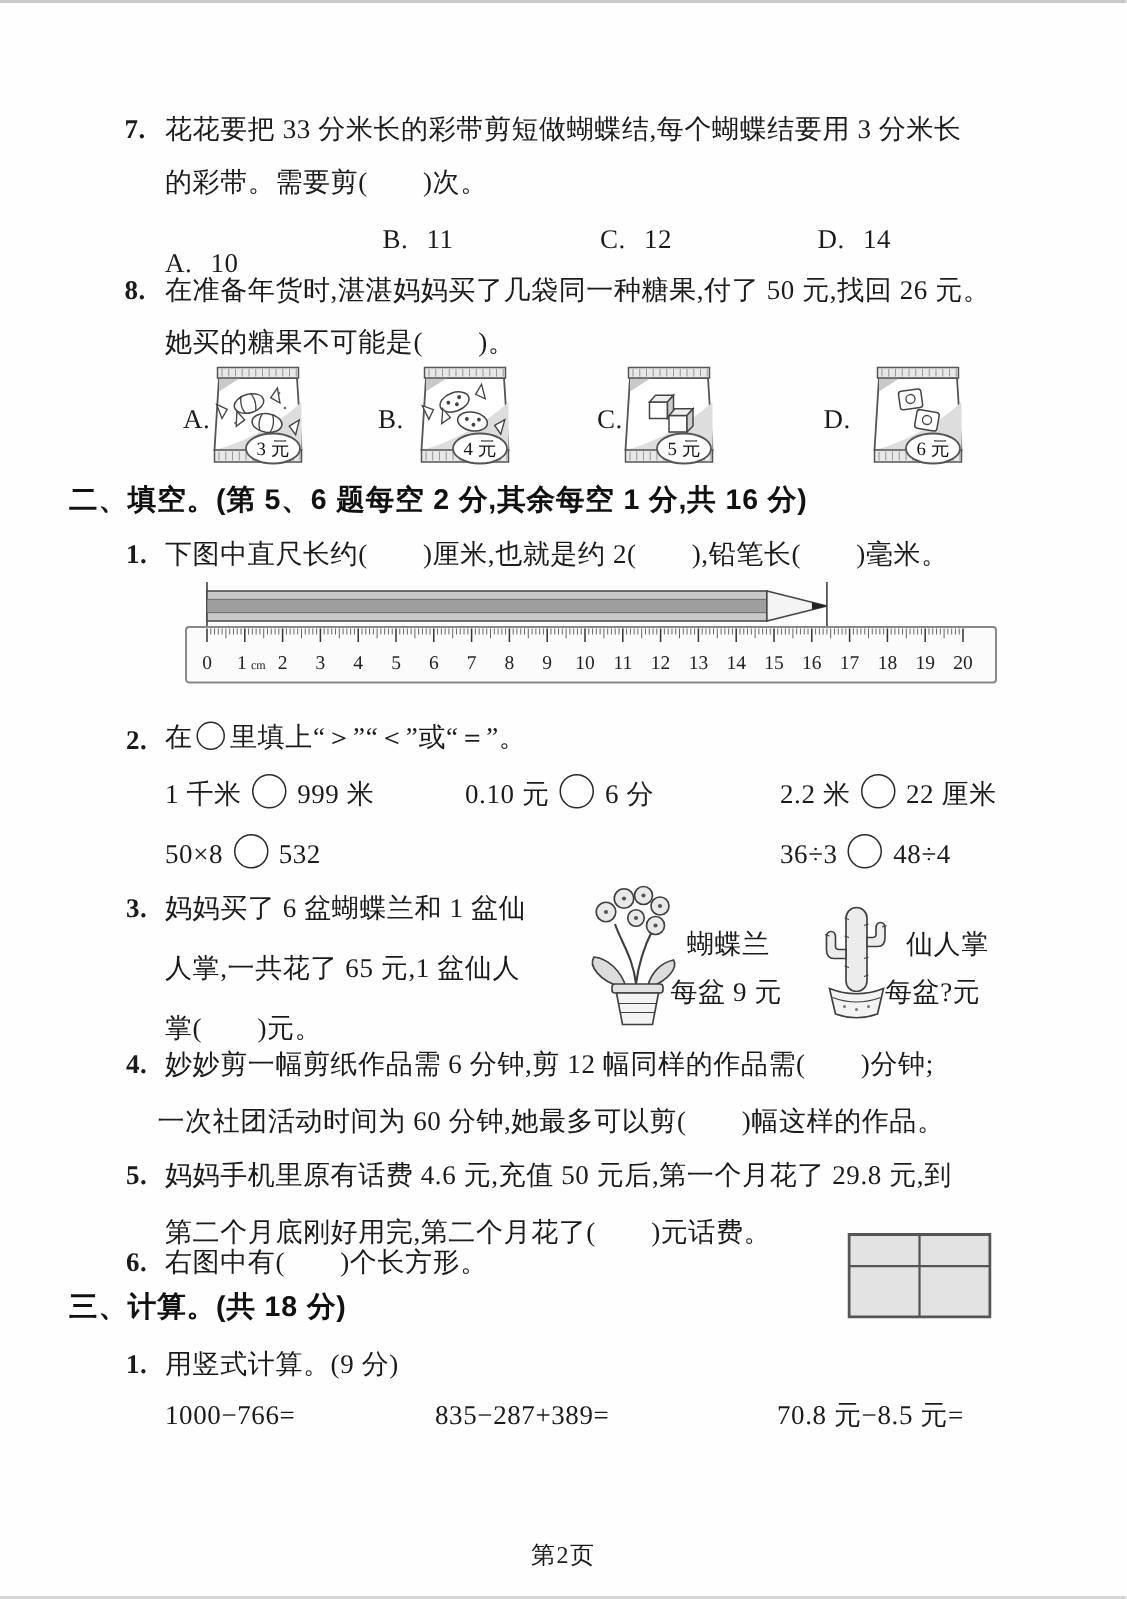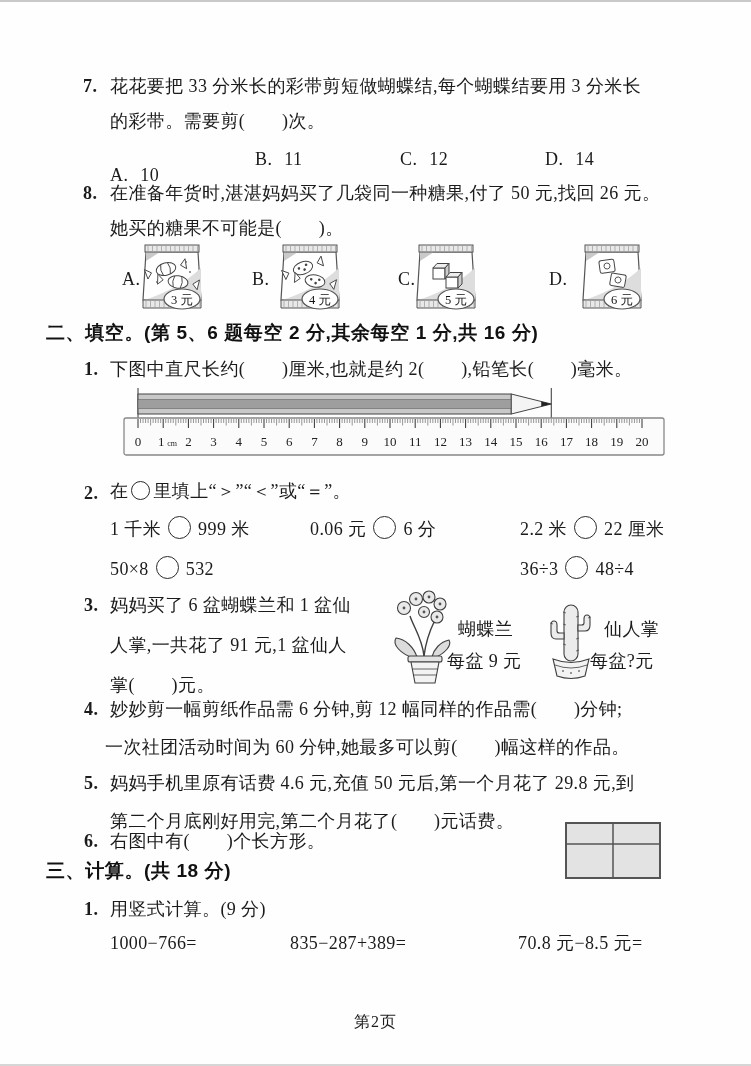--- a/index.html
+++ b/index.html
@@ -9,21 +9,21 @@
     border-top:2px solid #c9c9c9;border-bottom:2px solid #d6d6d6;
     box-sizing:border-box;overflow:hidden;
   }
   .abs{position:absolute;white-space:nowrap;}
   .t{font-size:18px;line-height:1.25;letter-spacing:0.4px;}
   .qnum{font-weight:700;}
   .sect{font-family:"Liberation Sans","DejaVu Sans",sans-serif;font-weight:700;font-size:19px;letter-spacing:0.6px;color:#111;}
   .optl{margin-right:12px;}
   .cmp{display:inline-block;width:21px;height:21px;border:1.5px solid #2a2a2a;border-radius:50%;margin:0 7px;vertical-align:-4px;background:#fff;}
   .cmp.small{width:17px;height:17px;vertical-align:-3px;margin:0 3px;}
-  .footer{font-size:16px;letter-spacing:1px;}
+  .footer{font-size:16px;letter-spacing:1px;margin-top:16px;}
   svg text{font-family:"Liberation Serif","DejaVu Serif",serif;}
 </style>
 </head>
 <body>
 
 <div id="page">
 
   <span class="abs t qnum" style="left:83px;top:73px">7.</span>
   <span class="abs t" style="left:110px;top:73px">花花要把 33 分米长的彩带剪短做蝴蝶结,每个蝴蝶结要用 3 分米长</span>
   <span class="abs t" style="left:110px;top:108px">的彩带。需要剪(　　)次。</span>
@@ -461,28 +461,28 @@
         <text x="444.4" y="58" font-size="13" text-anchor="middle" fill="#222">17</text>
         <text x="469.59999999999997" y="58" font-size="13" text-anchor="middle" fill="#222">18</text>
         <text x="494.8" y="58" font-size="13" text-anchor="middle" fill="#222">19</text>
         <text x="520" y="58" font-size="13" text-anchor="middle" fill="#222">20</text>
       </svg></div>
 
   <span class="abs t qnum" style="left:84px;top:480px">2.</span>
   <div class="abs t" style="left:110px;top:478px"><span>在</span><span class="cmp small"></span><span>里填上“＞”“＜”或“＝”。</span></div>
 
   <div class="abs t" style="left:110px;top:514px"><span>1 千米</span><span class="cmp"></span><span>999 米</span></div>
-  <div class="abs t" style="left:310px;top:514px"><span>0.06 元</span><span class="cmp"></span><span>6 分</span></div>
+  <div class="abs t" style="left:310px;top:514px"><span>0.10 元</span><span class="cmp"></span><span>6 分</span></div>
   <div class="abs t" style="left:520px;top:514px"><span>2.2 米</span><span class="cmp"></span><span>22 厘米</span></div>
   <div class="abs t" style="left:110px;top:554px"><span>50×8</span><span class="cmp"></span><span>532</span></div>
   <div class="abs t" style="left:520px;top:554px"><span>36÷3</span><span class="cmp"></span><span>48÷4</span></div>
 
   <span class="abs t qnum" style="left:84px;top:592px">3.</span>
   <span class="abs t" style="left:110px;top:592px">妈妈买了 6 盆蝴蝶兰和 1 盆仙</span>
-  <span class="abs t" style="left:110px;top:632px">人掌,一共花了 91 元,1 盆仙人</span>
+  <span class="abs t" style="left:110px;top:632px">人掌,一共花了 65 元,1 盆仙人</span>
   <span class="abs t" style="left:110px;top:672px">掌(　　)元。</span>
 
   <div class="abs" style="left:388px;top:588px">
     <svg width="70" height="96" viewBox="0 0 70 96">
       <g stroke="#3f3f3f" stroke-width="1.1" fill="#efefef">
         <path d="M26,68 C12,64 4,54 8,48 C18,49 26,58 29,67 Z" fill="#dcdcdc"></path>
         <path d="M46,68 C58,63 64,55 61,50 C52,52 46,59 44,67 Z" fill="#dcdcdc"></path>
         <path d="M36,66 C34,48 26,38 22,26" fill="none" stroke-width="1.4"></path>
         <path d="M36,66 C38,50 42,40 47,30" fill="none" stroke-width="1.4"></path>
         <g fill="#e9e9e9">

